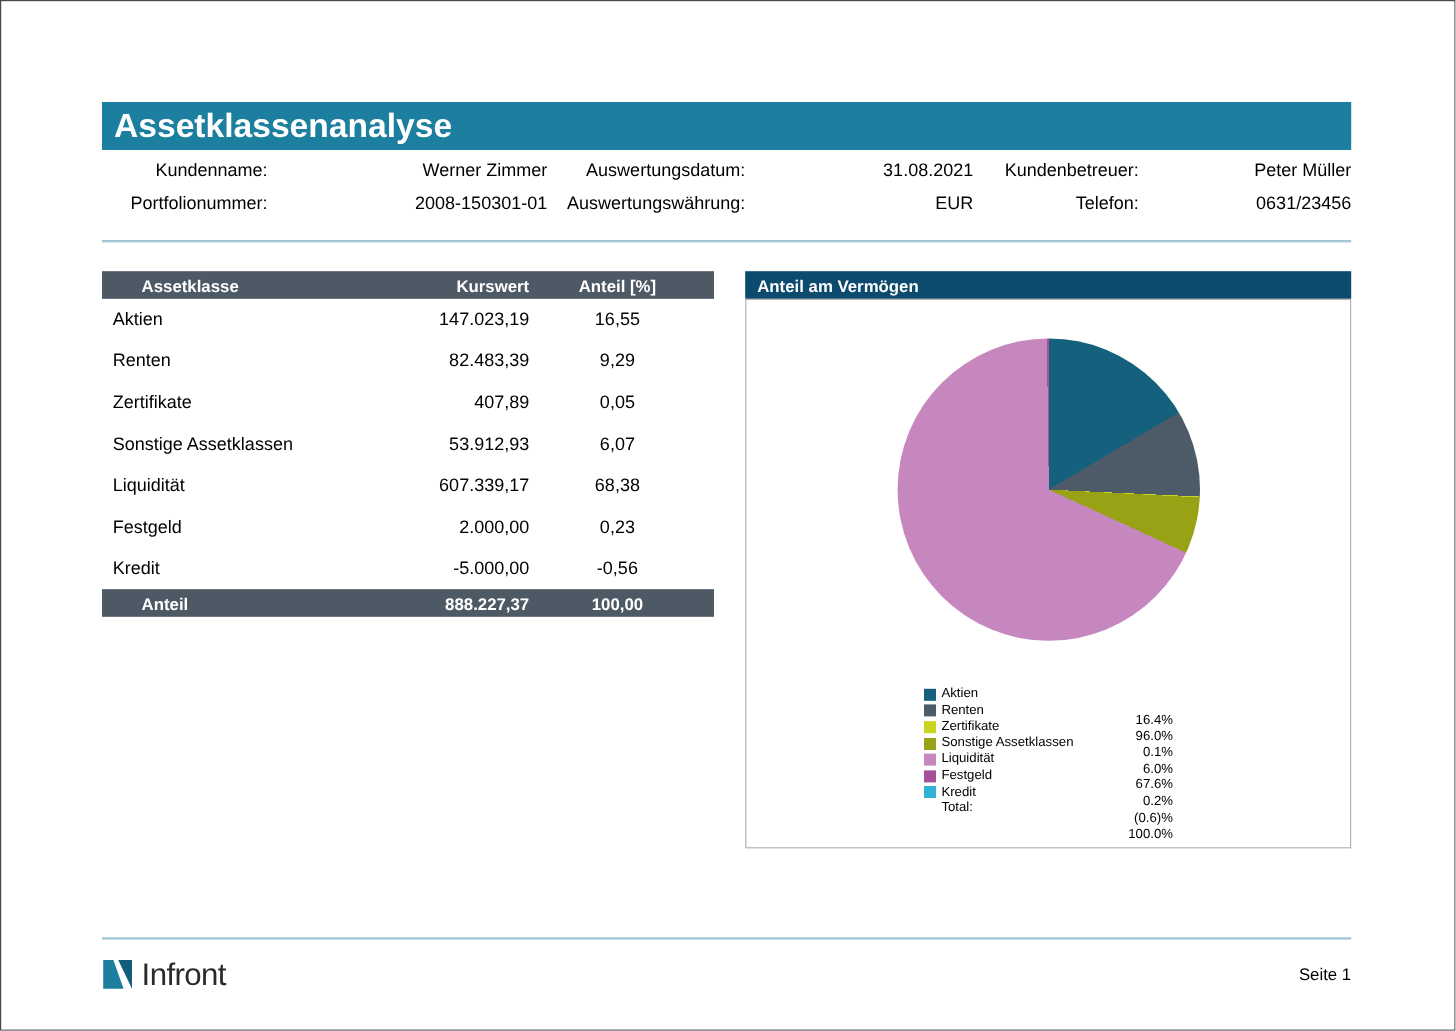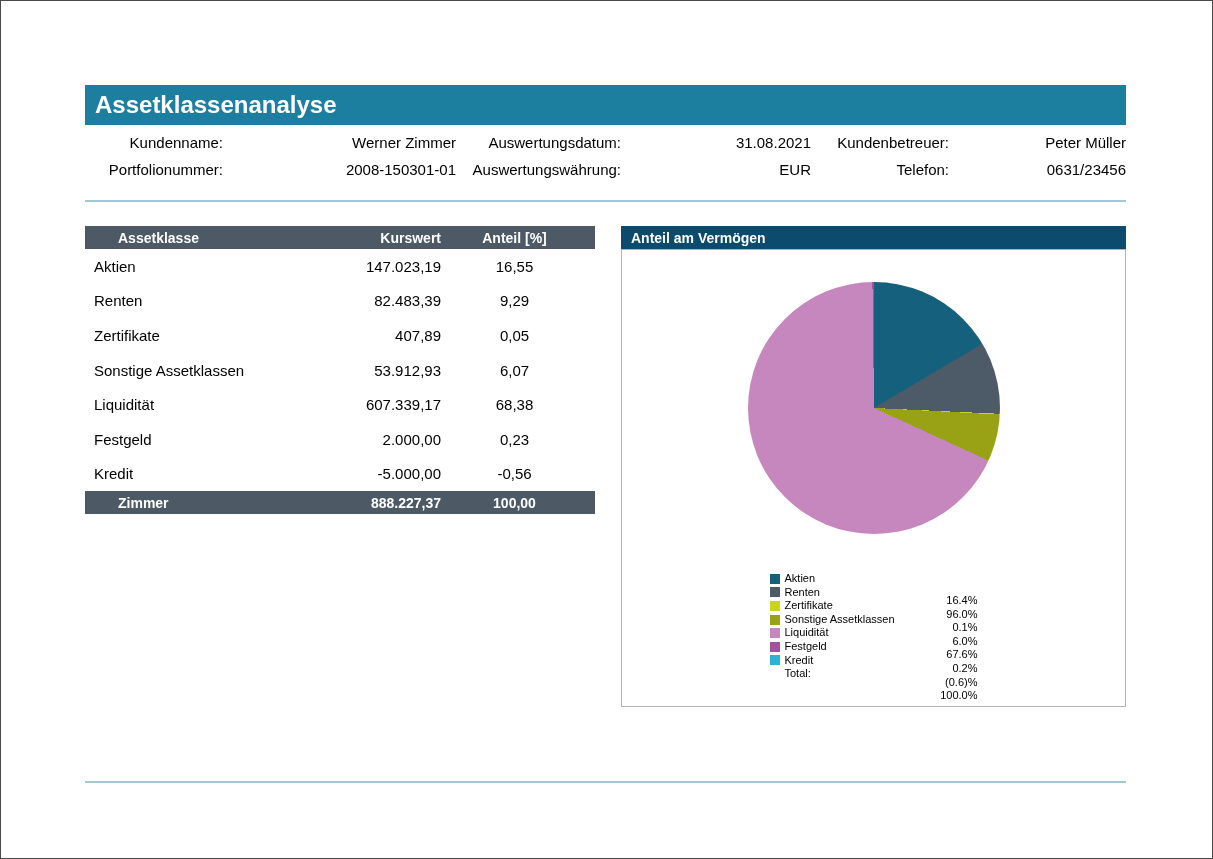--- a/index.html
+++ b/index.html
@@ -19,21 +19,21 @@
 
   
   .title-bar {
     margin-top: 84px;
     height: 40px;
     background: #1d7f9f;
     color: #fff;
     display: flex;
     align-items: center;
     padding-left: 10px;
-    font-size: 24px;
+    font-size: 28px;
     font-weight: bold;
   }
 
   
   .meta {
     margin-top: 4px;
     display: grid;
     grid-template-columns: 138px 233px 165px 190px 138px 1fr;
     grid-auto-rows: 27px;
     align-items: center;
@@ -192,21 +192,21 @@
         <div class="c-num">2.000,00</div>
         <div class="c-num c-last">0,23</div>
       </div>
       <div class="t-row t-body">
         <div class="c-name">Kredit</div>
         <div class="c-num">-5.000,00</div>
         <div class="c-num c-last">-0,56</div>
       </div>
 
       <div class="t-row t-foot">
-        <div class="c-name">Zimmer</div>
+        <div class="c-name">Anteil</div>
         <div class="c-num">888.227,37</div>
         <div class="c-num c-last">100,00</div>
       </div>
     </div>
 
     <div class="chart-panel">
       <div class="panel-head">
         <span>Anteil am Vermögen</span>
       </div>
       <div class="chart-box">
@@ -253,14 +253,24 @@
             <span class="legend-pct">100.0%</span>
           </div>
         </div>
       </div>
     </div>
 
   </div>
 
   <div class="footer-rule"></div>
 
+  <div class="footer-bar">
+    <div class="brand">
+      <svg width="26" height="26" viewBox="0 0 26 26">
+        <polygon points="1,25 1,1 9.5,1 18,25" fill="#1d7f9f"></polygon>
+        <polygon points="13.5,1 25,1 25,25" fill="#125e78"></polygon>
+      </svg>
+      <span class="brand-name">Infront</span>
+    </div>
+    <span class="page-num">Seite 1</span>
+  </div>
 
 </div>
 
 </body></html>

